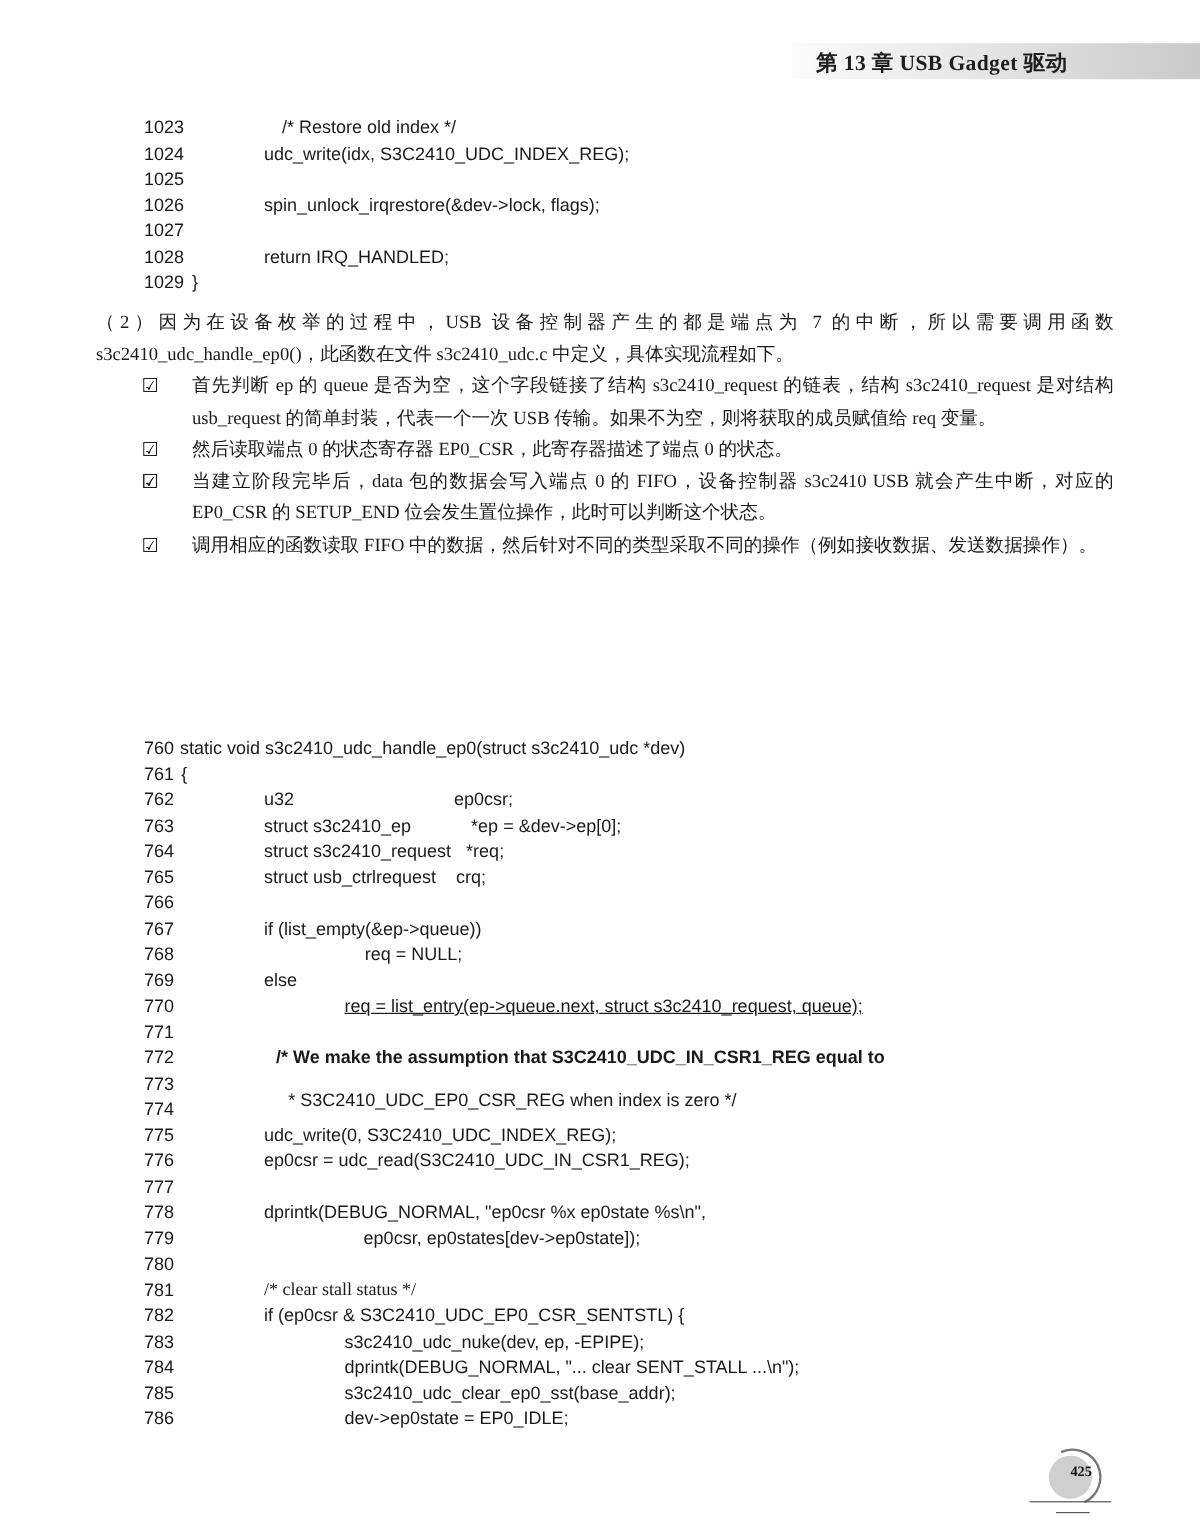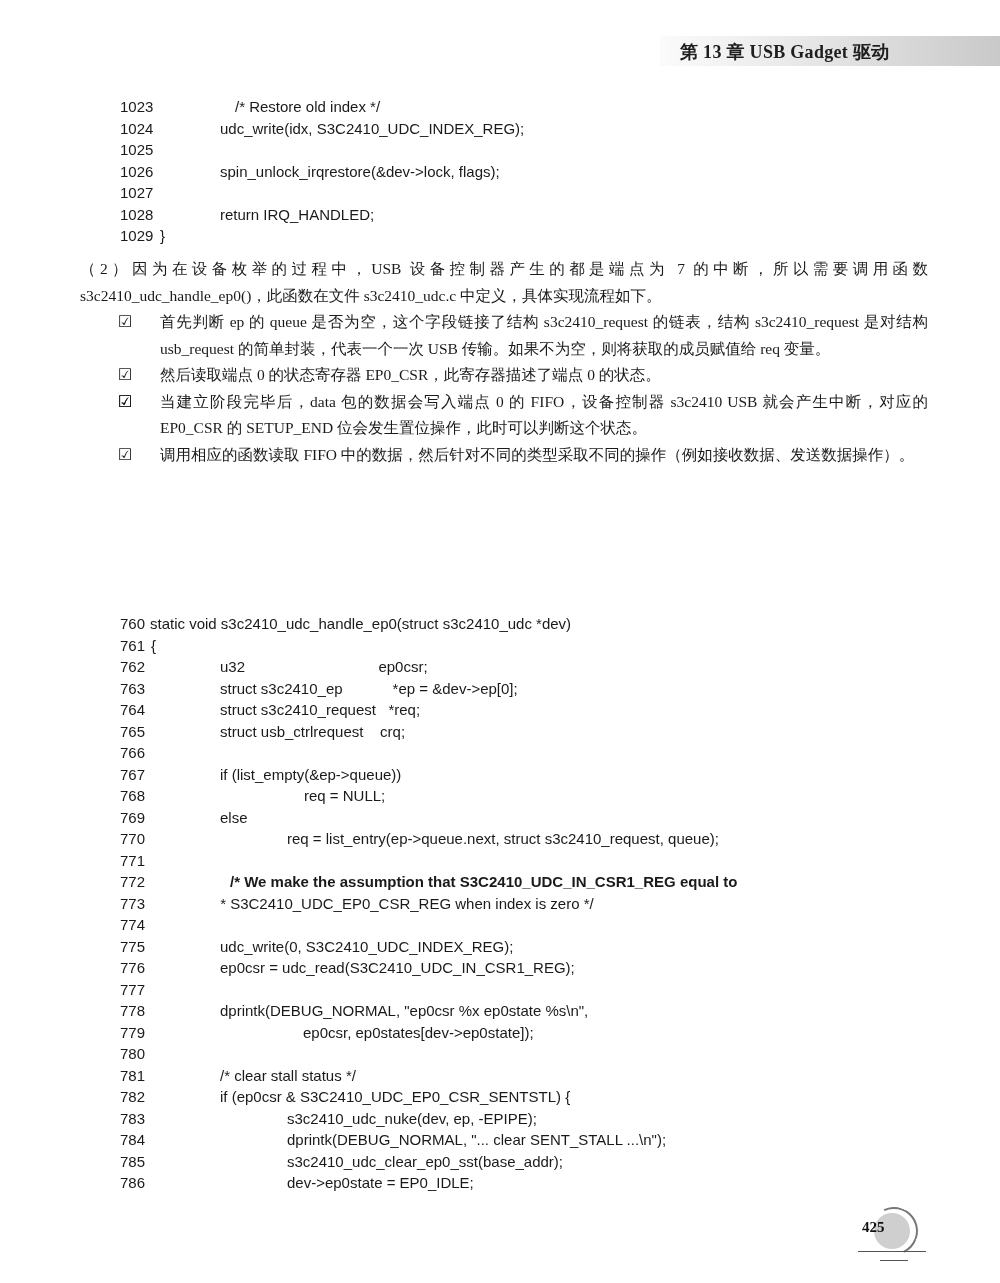--- a/index.html
+++ b/index.html
@@ -41,22 +41,22 @@
     .page-circle {
       position: absolute; left: 16px; top: 8px; width: 36px; height: 36px; border-radius: 50%;
       background: #cfcfcf;
     }
     .page-arc {
       position: absolute; left: 12px; top: 2px; width: 44px; height: 44px; border-radius: 50%;
       border: 2px solid #777; border-left-color: transparent; border-bottom-color: transparent;
       transform: rotate(20deg);
     }
     .page-num {
-      position: absolute; left: 4px; top: 14px; width: 36px; text-align: left;
-      font-family: "Liberation Serif", serif; font-size: 15px; font-weight: bold; color: #111;
+      position: absolute; left: 16px; top: 14px; width: 36px; text-align: right;
+      font-family: "Liberation Serif", serif; font-size: 12px; font-weight: bold; color: #111;
     }
     .page-line1 { position: absolute; left: 0; top: 46px; width: 68px; height: 1px; background: #555; }
     .page-line2 { position: absolute; left: 22px; top: 55px; width: 28px; height: 1px; background: #555; }
   </style>
 </head>
 <body>
 
 <div class="header-bar"></div>
 <div class="header-text">第 13 章   USB  Gadget 驱动</div>
 
@@ -87,32 +87,32 @@
     <div class="code-line"><span class="ln">760</span><span class="src" style="left: 30px;">static void s3c2410_udc_handle_ep0(struct s3c2410_udc *dev)</span></div>
     <div class="code-line"><span class="ln">761</span><span class="src" style="left: 31px;">{</span></div>
     <div class="code-line"><span class="ln">762</span><span class="src" style="left: 100px; text-align: right;">u32                                ep0csr;</span></div>
     <div class="code-line"><span class="ln">763</span><span class="src" style="left: 100px;">struct s3c2410_ep            *ep = &amp;dev-&gt;ep[0];</span></div>
     <div class="code-line"><span class="ln">764</span><span class="src" style="left: 100px;">struct s3c2410_request   *req;</span></div>
     <div class="code-line"><span class="ln">765</span><span class="src" style="left: 100px;">struct usb_ctrlrequest    crq;</span></div>
     <div class="code-line"><span class="ln">766</span><span class="src" style="left: 100px;"></span></div>
     <div class="code-line"><span class="ln">767</span><span class="src" style="left: 100px;">if (list_empty(&amp;ep-&gt;queue))</span></div>
     <div class="code-line"><span class="ln">768</span><span class="src" style="left: 184px;">req = NULL;</span></div>
     <div class="code-line"><span class="ln">769</span><span class="src" style="left: 100px;">else</span></div>
-    <div class="code-line"><span class="ln">770</span><span class="src" style="left: 167px;">req = list_entry(ep-&gt;queue.next, struct s3c2410_request, queue);</span></div>
+    <div class="code-line"><span class="ln">770</span><span class="src" style="left: 167px; text-decoration: underline;">req = list_entry(ep-&gt;queue.next, struct s3c2410_request, queue);</span></div>
     <div class="code-line"><span class="ln">771</span><span class="src" style="left: 100px;"></span></div>
     <div class="code-line"><span class="ln">772</span><span class="src" style="left: 110px; font-weight: bold;">/* We make the assumption that S3C2410_UDC_IN_CSR1_REG equal to</span></div>
-    <div class="code-line"><span class="ln">773</span><span class="src" style="left: 96px;"> * S3C2410_UDC_EP0_CSR_REG when index is zero */</span></div>
+    <div class="code-line"><span class="ln">773</span><span class="src" style="left: 116px; margin-top: 14px;"> * S3C2410_UDC_EP0_CSR_REG when index is zero */</span></div>
     <div class="code-line"><span class="ln">774</span><span class="src" style="left: 100px;"></span></div>
     <div class="code-line"><span class="ln">775</span><span class="src" style="left: 100px;">udc_write(0, S3C2410_UDC_INDEX_REG);</span></div>
     <div class="code-line"><span class="ln">776</span><span class="src" style="left: 100px;">ep0csr = udc_read(S3C2410_UDC_IN_CSR1_REG);</span></div>
     <div class="code-line"><span class="ln">777</span><span class="src" style="left: 100px;"></span></div>
     <div class="code-line"><span class="ln">778</span><span class="src" style="left: 100px;">dprintk(DEBUG_NORMAL, "ep0csr %x ep0state %s\n",</span></div>
     <div class="code-line"><span class="ln">779</span><span class="src" style="left: 183px;">ep0csr, ep0states[dev-&gt;ep0state]);</span></div>
     <div class="code-line"><span class="ln">780</span><span class="src" style="left: 100px;"></span></div>
-    <div class="code-line"><span class="ln">781</span><span class="src" style="left: 100px;">/* clear stall status */</span></div>
+    <div class="code-line"><span class="ln">781</span><span class="src" style="left: 100px; font-family: Liberation Serif, serif;">/* clear stall status */</span></div>
     <div class="code-line"><span class="ln">782</span><span class="src" style="left: 100px;">if (ep0csr &amp; S3C2410_UDC_EP0_CSR_SENTSTL) {</span></div>
     <div class="code-line"><span class="ln">783</span><span class="src" style="left: 167px;">s3c2410_udc_nuke(dev, ep, -EPIPE);</span></div>
     <div class="code-line"><span class="ln">784</span><span class="src" style="left: 167px;">dprintk(DEBUG_NORMAL, "... clear SENT_STALL ...\n");</span></div>
     <div class="code-line"><span class="ln">785</span><span class="src" style="left: 167px;">s3c2410_udc_clear_ep0_sst(base_addr);</span></div>
     <div class="code-line"><span class="ln">786</span><span class="src" style="left: 167px;">dev-&gt;ep0state = EP0_IDLE;</span></div>
   </div>
 
 <div class="page-num-wrap">
   <div class="page-circle"></div>
   <div class="page-arc"></div>

